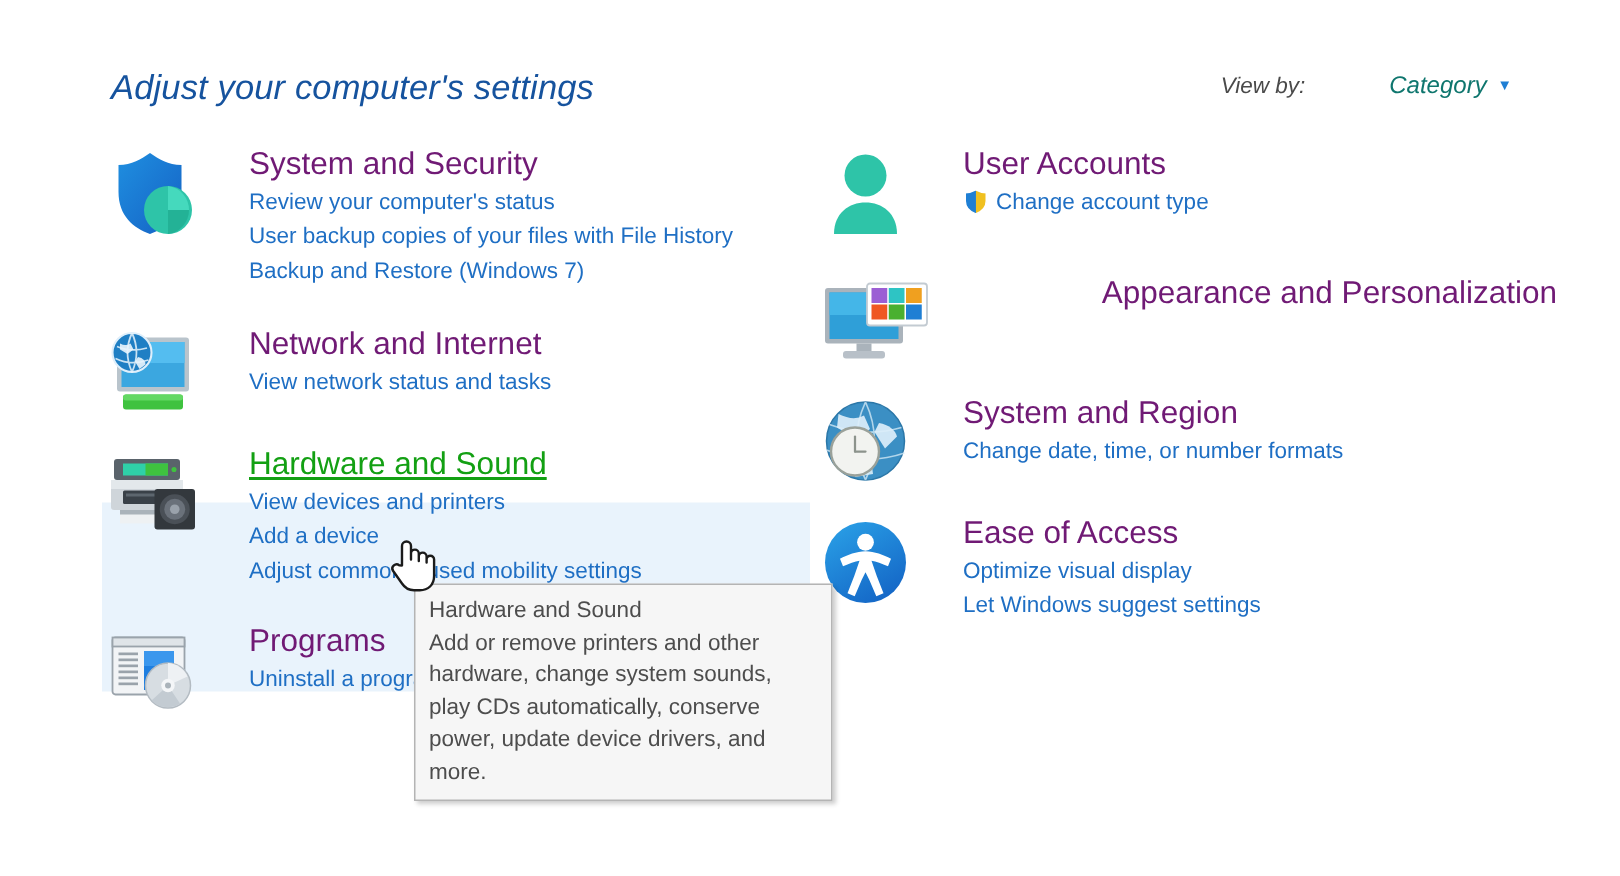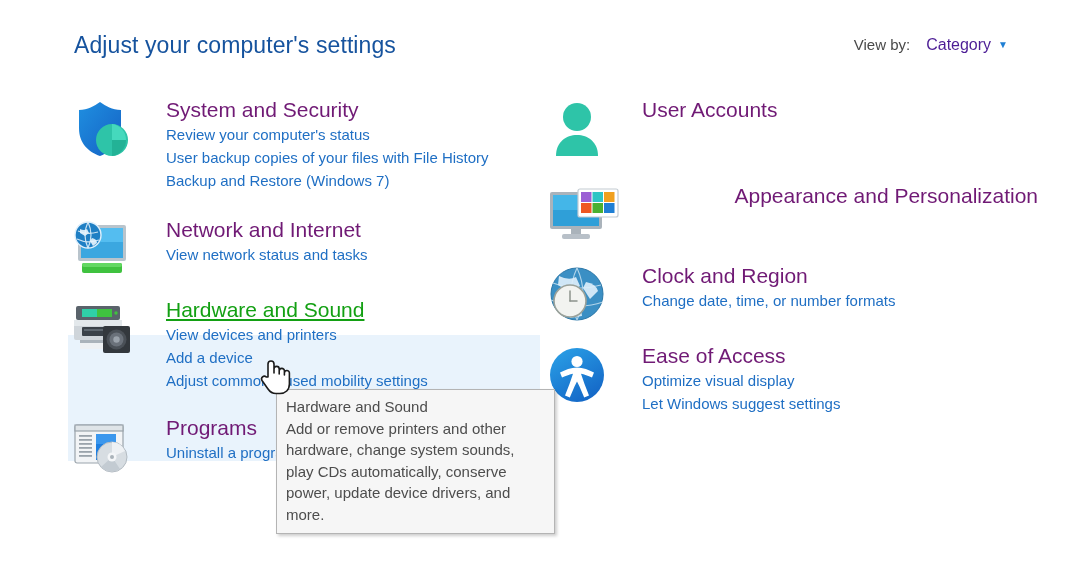--- a/index.html
+++ b/index.html
@@ -5,36 +5,36 @@
   * { box-sizing: border-box; margin: 0; padding: 0; }
   html, body {
     width: 1080px; height: 584px;
     background: #ffffff;
     font-family: "Liberation Sans", sans-serif;
     overflow: hidden;
   }
   #root { position: relative; width: 1080px; height: 584px; background: #fff; }
 
   
-  .header { position: absolute; left: 0; top: 5px; width: 1080px; height: 78px; }
+  .header { position: absolute; left: 0; top: 18px; width: 1080px; height: 78px; font-style: italic; }
   .page-title {
     position: absolute; left: 74px; top: 27px;
     font-size: 23px; color: #16539e; letter-spacing: .1px; white-space: nowrap;
   }
   .watermark {
     position: absolute; left: 447px; top: 19px;
     font-family: "Liberation Serif", serif;
     font-size: 27px; color: #9a9a9a; white-space: nowrap;
   }
   .viewby-wrap {
     position: absolute; right: 72px; top: 31px;
     display: flex; align-items: baseline; gap: 16px; white-space: nowrap;
   }
   .viewby-label { font-size: 15px; color: #4a4a4a; }
-  .viewby-value { font-size: 16px; color: #4c1d95; }
+  .viewby-value { font-size: 16px; color: #0f766e; margin-left: 40px; }
   .viewby-caret {
     display: inline-block; margin-left: 7px; font-size: 10px;
     color: #1f7fd4; position: relative; top: -2px;
   }
 
   
   .col { position: absolute; top: 96px; }
   .col-left  { left: 62px;  width: 480px; }
   .col-right { left: 538px; width: 500px; }
 
@@ -194,20 +194,31 @@
   <div class="col col-right">
 
     <div class="cat">
       <span class="cat-icon">
         <svg width="62" height="58" viewBox="0 0 62 58">
           <circle cx="31" cy="17" r="14" fill="#2ec4a8"></circle>
           <path d="M10 56 C10 42 20 35 31 35 C42 35 52 42 52 56 Z" fill="#2ec4a8"></path>
         </svg>
       </span>
       <div class="cat-title">User Accounts</div>
+      <a class="cat-link shield-link">
+        <span>
+          <svg width="17" height="17" viewBox="0 0 17 17">
+            <path d="M1.5 2.5 C5 2.5 6.7 1.6 8.5 0.6 C10.3 1.6 12 2.5 15.5 2.5 L15.5 8 C15.5 12.5 12 15.3 8.5 16.6 C5 15.3 1.5 12.5 1.5 8 Z" fill="#1f7fd4"></path>
+            <path d="M8.5 0.6 C10.3 1.6 12 2.5 15.5 2.5 L15.5 8 C15.5 12.5 12 15.3 8.5 16.6 Z" fill="#f0c020"></path>
+            <path d="M8.5 0.6 C6.7 1.6 5 2.5 1.5 2.5 L1.5 8 C1.5 12.5 5 15.3 8.5 16.6 Z" fill="#1f7fd4"></path>
+            <path d="M1.5 2.5 C5 2.5 6.7 1.6 8.5 .6 C10.3 1.6 12 2.5 15.5 2.5 L15.5 8 C15.5 12.5 12 15.3 8.5 16.6 C5 15.3 1.5 12.5 1.5 8 Z" fill="none" stroke="#ffffff" stroke-width="1"></path>
+          </svg>
+        </span>
+        <span>Change account type</span>
+      </a>
     </div>
 
     <div class="cat" style="margin-top:28px;text-align:right;">
       <span class="cat-icon">
         <svg width="76" height="58" viewBox="0 0 76 58">
           <rect x="4" y="6" width="52" height="37" rx="2" fill="#aab3bb"></rect>
           <rect x="7" y="9" width="46" height="31" fill="#2f9fd8"></rect>
           <rect x="7" y="9" width="46" height="15" fill="#44b6e8"></rect>
           <rect x="25" y="43" width="10" height="6" fill="#aab3bb"></rect>
           <rect x="16" y="48" width="28" height="5" rx="2" fill="#b8c0c8"></rect>
@@ -232,21 +243,21 @@
           <path d="M13 10 q10 5 17 1 l4 9 -9 7 -13 -8 Z" fill="#dceefa" opacity=".92"></path>
           <path d="M40 16 q10 2 12 9 l-8 8 -7 -11 Z" fill="#dceefa" opacity=".92"></path>
           <path d="M22 42 q8 3 13 0 l1 8 -12 2 Z" fill="#dceefa" opacity=".9"></path>
           <circle cx="24" cy="35" r="16" fill="#f2f3f0" stroke="#9aa19a" stroke-width="1.6"></circle>
           <g stroke="#8c938c" stroke-width="1.5" stroke-linecap="round">
             <line x1="24" y1="35" x2="24" y2="25"></line>
             <line x1="24" y1="35" x2="31" y2="35"></line>
           </g>
         </svg>
       </span>
-      <div class="cat-title">Clock and Region</div>
+      <div class="cat-title">System and Region</div>
       <a class="cat-link">Change date, time, or number formats</a>
     </div>
 
     <div class="cat" style="margin-top:22px;">
       <span class="cat-icon">
         <svg width="62" height="58" viewBox="0 0 62 58">
           <defs>
             <linearGradient id="eoa" x1="0" y1="0" x2="0.6" y2="1">
               <stop offset="0" stop-color="#2ba3e8"></stop>
                 <stop offset="1" stop-color="#1569c8"></stop>

